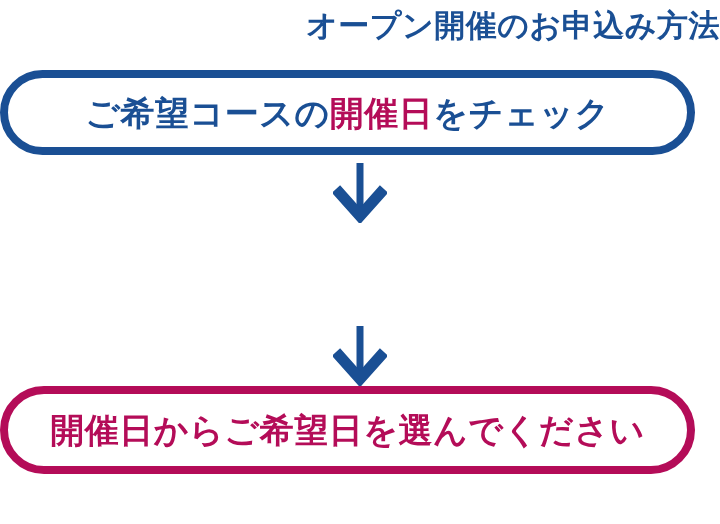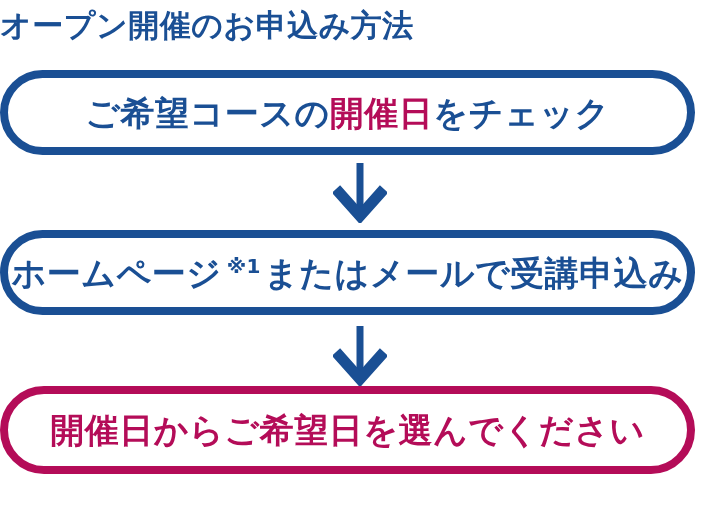--- a/index.html
+++ b/index.html
@@ -12,21 +12,21 @@
     width: 720px;
     height: 524px;
     background: #ffffff;
     overflow: hidden;
   }
   .title {
     position: absolute;
     top: 5px;
     left: 0;
     right: 0;
-    text-align: left;
+    text-align: right;
     font-size: 31px;
     font-weight: 700;
     letter-spacing: 0.5px;
   }
   .step {
     position: absolute;
     left: 0;
     width: 695px;
     height: 85px;
     background: #ffffff;
@@ -73,23 +73,20 @@
     <span class="step-text"><span style="color: rgb(26, 79, 148);">ご希望コースの</span><span style="color: rgb(180, 12, 88);">開催日</span><span style="color: rgb(26, 79, 148);">をチェック</span></span>
   </div>
 
   <div class="arrow arrow-1" style="color: rgb(26, 79, 148);">
     <svg viewBox="0 0 54 60" xmlns="http://www.w3.org/2000/svg">
       <line x1="27" y1="0" x2="27" y2="45" stroke="currentColor" stroke-width="7"></line>
       <polyline points="3,26 27,53 51,26" fill="none" stroke="currentColor" stroke-width="11" stroke-linecap="butt" stroke-linejoin="miter"></polyline>
     </svg>
   </div>
 
-  <div class="step step-2" style="border-color: rgb(26, 79, 148);">
-    <span class="step-text"><span style="color: rgb(26, 79, 148);">ホームページ</span><span class="sup" style="color: rgb(26, 79, 148);">※1</span><span style="color: rgb(26, 79, 148);">またはメールで受講申込み</span></span>
-  </div>
 
   <div class="arrow arrow-2" style="color: rgb(26, 79, 148);">
     <svg viewBox="0 0 54 60" xmlns="http://www.w3.org/2000/svg">
       <line x1="27" y1="0" x2="27" y2="45" stroke="currentColor" stroke-width="7"></line>
       <polyline points="3,26 27,53 51,26" fill="none" stroke="currentColor" stroke-width="11" stroke-linecap="butt" stroke-linejoin="miter"></polyline>
     </svg>
   </div>
 
   <div class="step step-3" style="border-color: rgb(180, 12, 88);">
     <span class="step-text"><span style="color: rgb(180, 12, 88);">開催日からご希望日を選んでください</span></span>

